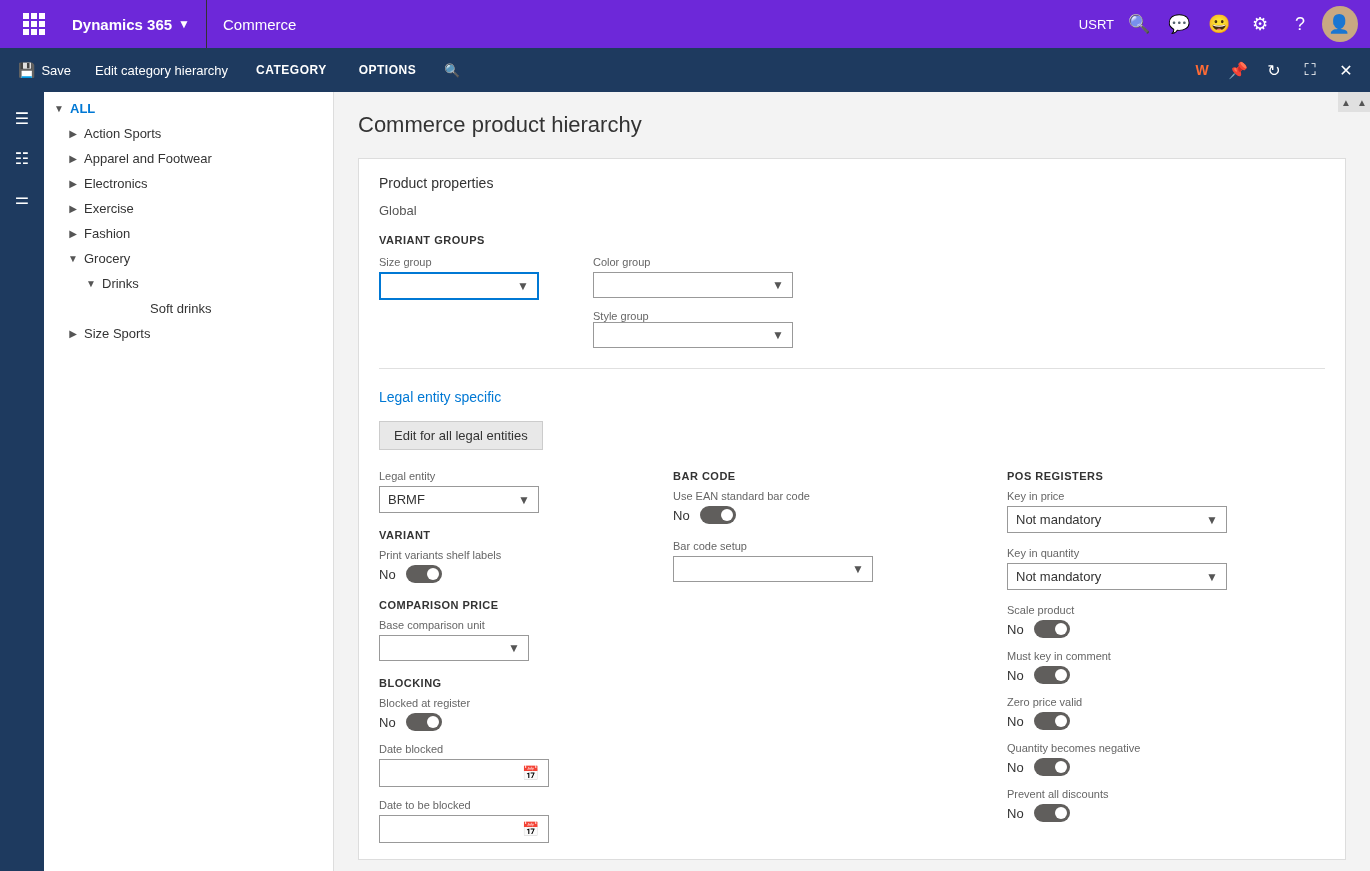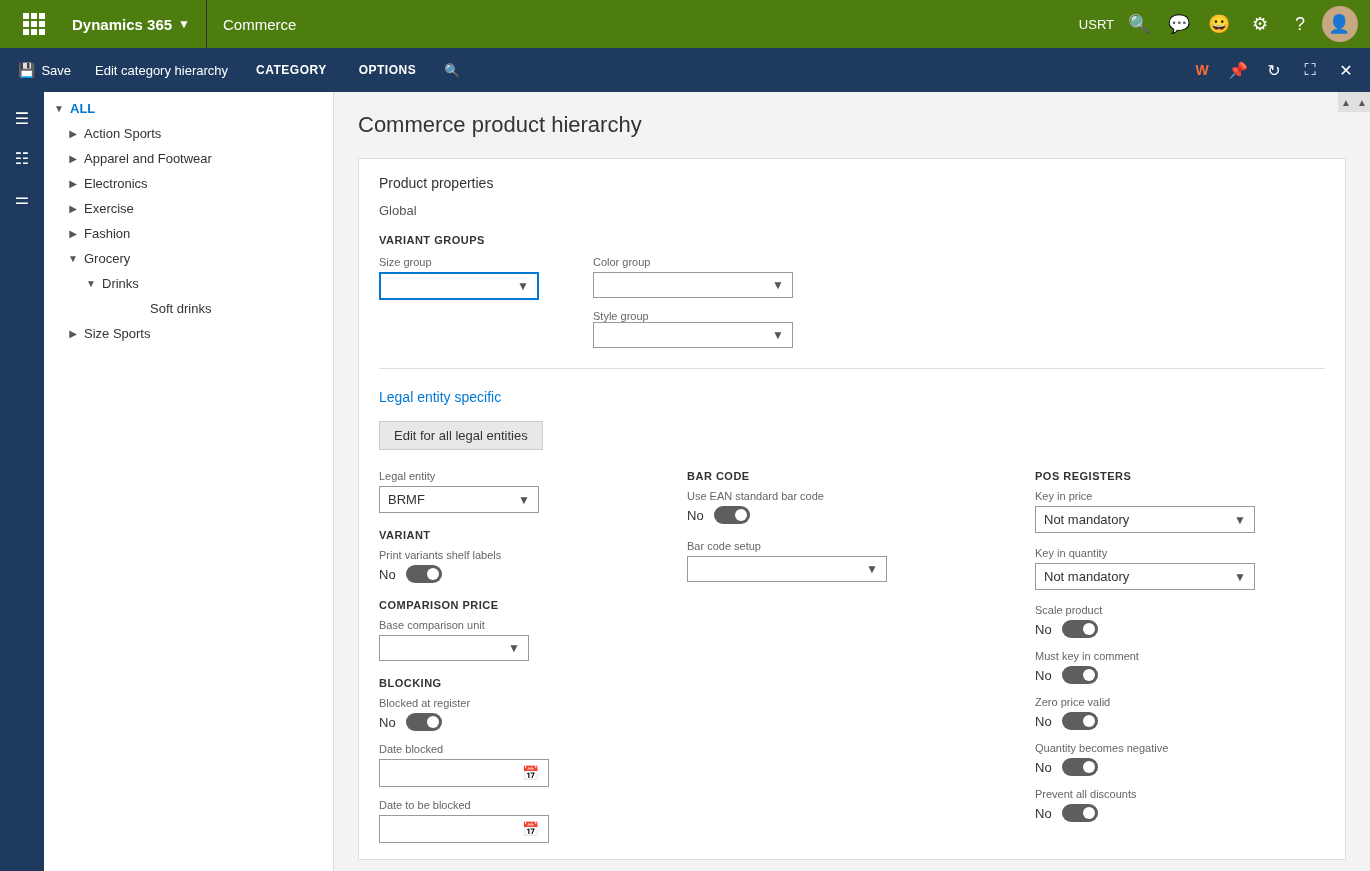--- a/index.html
+++ b/index.html
@@ -1,20 +1,20 @@
 <!DOCTYPE html>
 <html><head>
   <meta charset="utf-8">
   <style>
     * { box-sizing: border-box; margin: 0; padding: 0; font-family: 'Segoe UI', sans-serif; }
     body { width: 1370px; height: 871px; overflow: hidden; background: #f3f3f3; }
 
     
     .top-nav {
-      display: flex; align-items: center; background: #4d7c0f; height: 48px;
+      display: flex; align-items: center; background: #6d28d9; height: 48px;
       color: white; padding: 0 12px; gap: 0;
     }
     .top-nav .waffle-icon { width: 44px; height: 44px; display:flex; align-items:center; justify-content:center; cursor:pointer; }
     .waffle-grid { display: grid; grid-template-columns: repeat(3,6px); gap:2px; }
     .waffle-grid span { width:6px; height:6px; background:white; display:block; }
     .app-name-area { display:flex; align-items:center; gap:6px; padding: 0 16px; border-right: 1px solid #333; height:100%; }
     .top-nav-right { margin-left:auto; display:flex; align-items:center; gap:4px; }
     .nav-icon-btn { width:36px; height:36px; display:flex; align-items:center; justify-content:center; color:white; cursor:pointer; font-size:18px; border-radius:2px; }
     .usrt-label { color:white; font-size:13px; margin-right:4px; }
     .avatar { width:36px; height:36px; border-radius:50%; background:#c8a882; overflow:hidden; display:flex; align-items:center; justify-content:center; }
@@ -264,21 +264,21 @@
       </div>
 
       <hr style="border:none;border-top:1px solid #e0e0e0;margin:20px 0;">
 
       
       <div style="font-size:14px;color:#0078d4;margin-bottom:16px;">Legal entity specific</div>
       
       <button class="edit-all-btn" style="background:#e8e8e8;border:1px solid #ccc;padding:6px 14px;font-size:13px;cursor:pointer;margin-bottom:20px;color:#333;border-radius:0;">Edit for all legal entities</button>
 
       
-      <div style="display:grid;grid-template-columns:260px 300px 300px;gap:48px;align-items:start;">
+      <div style="display:grid;grid-template-columns:260px 300px 300px;gap:34px;align-items:start;">
 
         <div>
 
           <div style="margin-bottom:16px;">
             <div style="font-size:11px;color:#666;margin-bottom:4px;">Legal entity</div>
             <div class="dropdown-widget" style="width:160px;">
               <span style="font-size:13px;color:#333;">BRMF</span>
               <span class="dd-arrow">▼</span>
             </div>
           </div>

